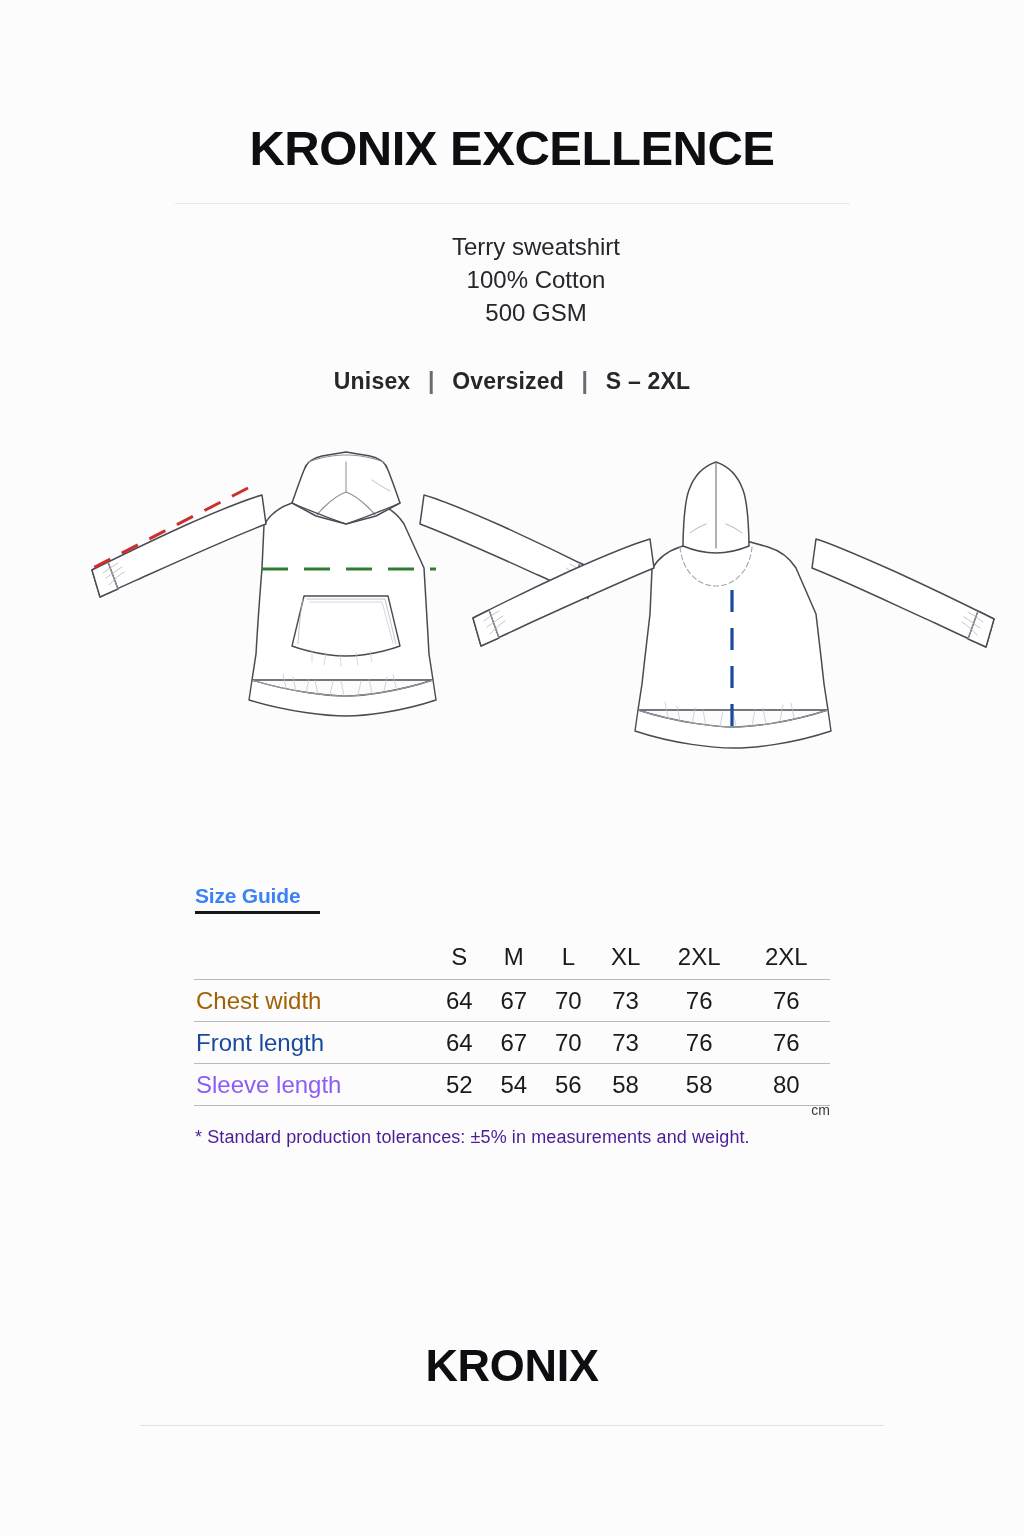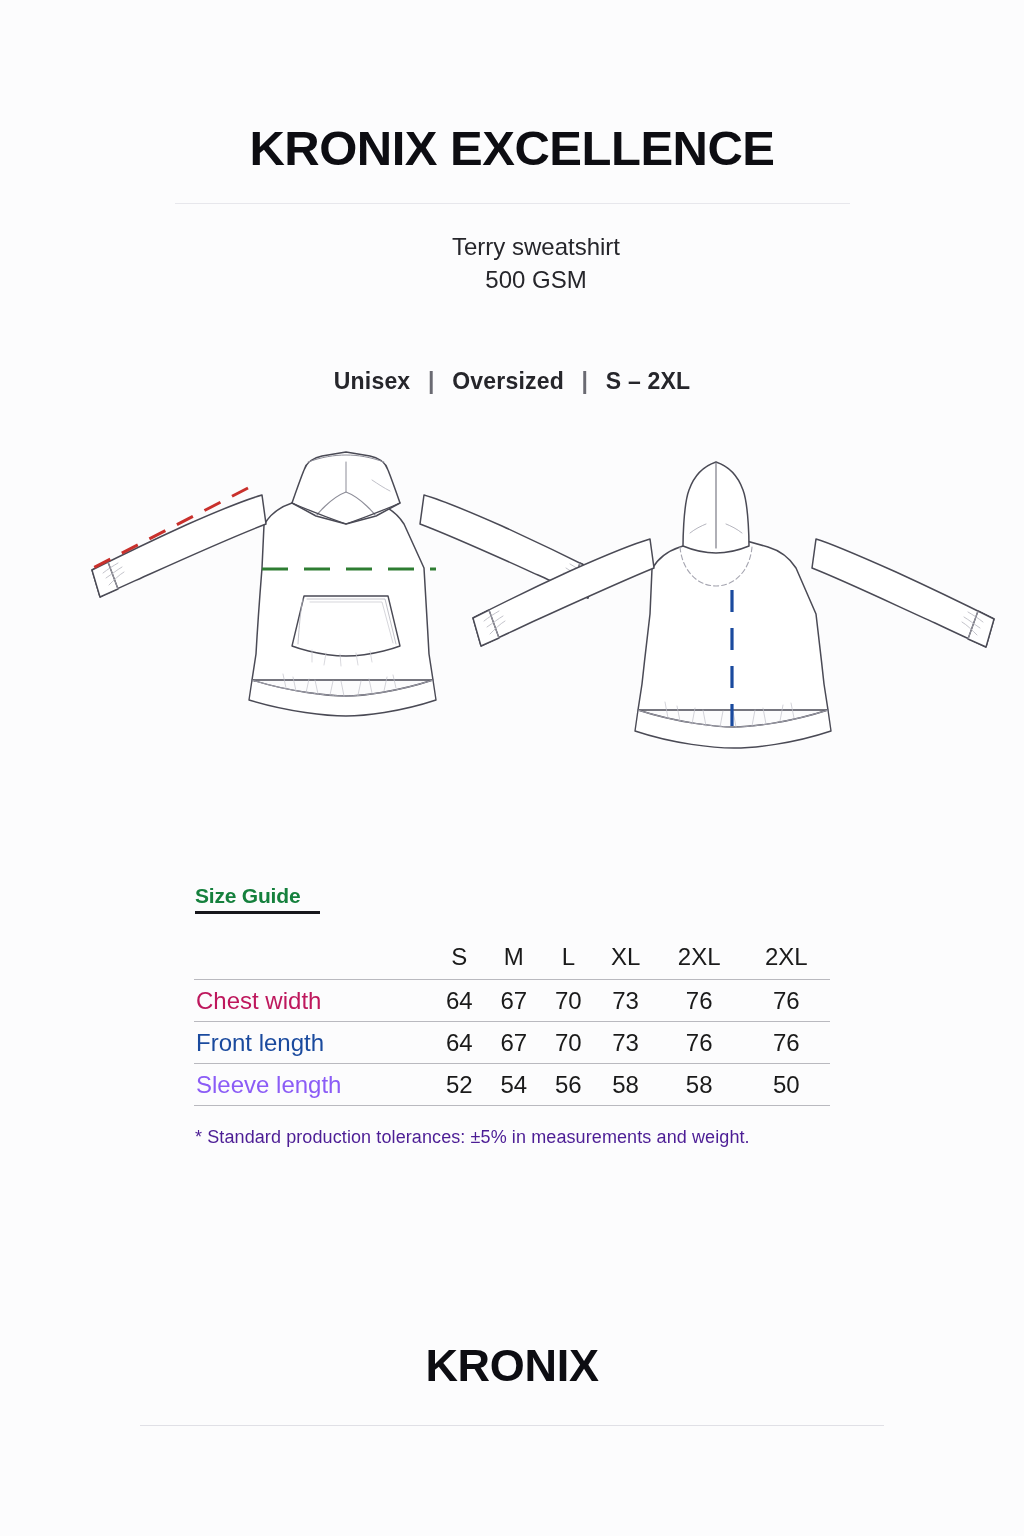--- a/index.html
+++ b/index.html
@@ -82,21 +82,21 @@
   }
   .illustrations svg { display: block; }
 
   
   .size-guide-heading {
     position: absolute;
     top: 884px;
     left: 195px;
     font-size: 21px;
     font-weight: 700;
-    color: #15803d;
+    color: #3b82f6;
     letter-spacing: -0.2px;
   }
   .size-guide-underline {
     position: absolute;
     top: 911px;
     left: 195px;
     width: 125px;
     height: 3px;
     background: #17171c;
   }
@@ -131,21 +131,21 @@
   }
   .size-table tbody tr {
     border-top: 1px solid #b9b9bf;
   }
   .size-table tbody tr:last-child {
     border-bottom: 1px solid #b9b9bf;
   }
   .size-table tbody td {
     color: #1a1a1a;
   }
-  .row-chest .col-label { color: #be185d; }
+  .row-chest .col-label { color: #a16207; }
   .row-front .col-label { color: #1a4a9e; }
   .row-sleeve .col-label { color: #8b5cf6; }
 
   .unit-label {
     position: absolute;
     top: 1102px;
     left: 0;
     width: 830px;
     text-align: right;
     font-size: 14px;
@@ -185,20 +185,21 @@
 </head>
 <body>
 
 <div class="page">
 
   <div class="brand-title">KRONIX EXCELLENCE</div>
   <div class="title-rule"></div>
 
   <div class="spec-block">
     <span class="spec-line">Terry sweatshirt</span>
+    <span class="spec-line">100% Cotton</span>
     <span class="spec-line">500 GSM</span>
   </div>
 
   <div class="attributes">
     <span>Unisex</span>
     <span class="attr-sep">|</span>
     <span>Oversized</span>
     <span class="attr-sep">|</span>
     <span>S – 2XL</span>
   </div>
@@ -375,23 +376,24 @@
         <td>76</td>
         <td>76</td>
       </tr>
       <tr class="row-sleeve">
         <td class="col-label">Sleeve length</td>
         <td>52</td>
         <td>54</td>
         <td>56</td>
         <td>58</td>
         <td>58</td>
-        <td>50</td>
+        <td>80</td>
       </tr>
     </tbody>
   </table>
 
+  <div class="unit-label">cm</div>
   <div class="tolerance-note">* Standard production tolerances: ±5% in measurements and weight.</div>
 
   <div class="footer-logo">KRONIX</div>
   <div class="footer-rule"></div>
 
 </div>
 
 </body></html>

